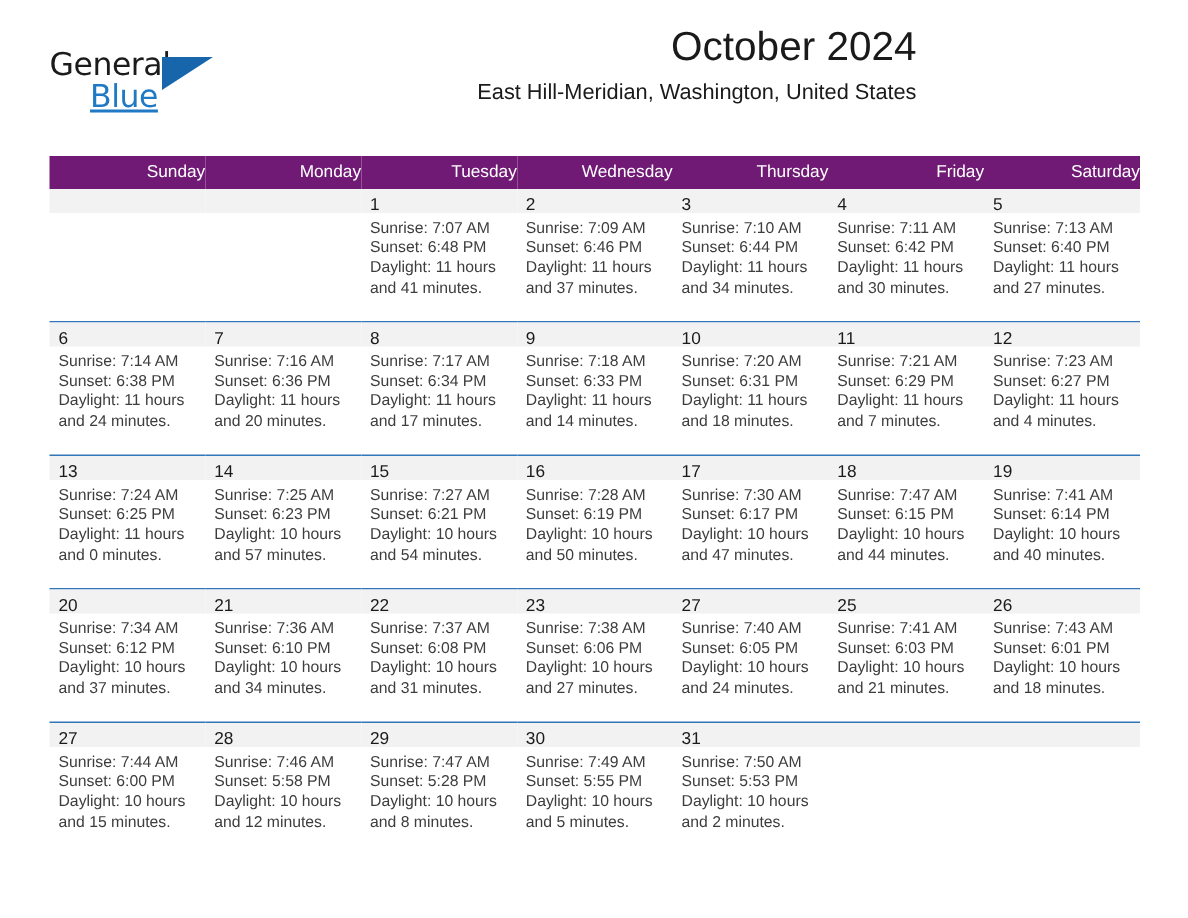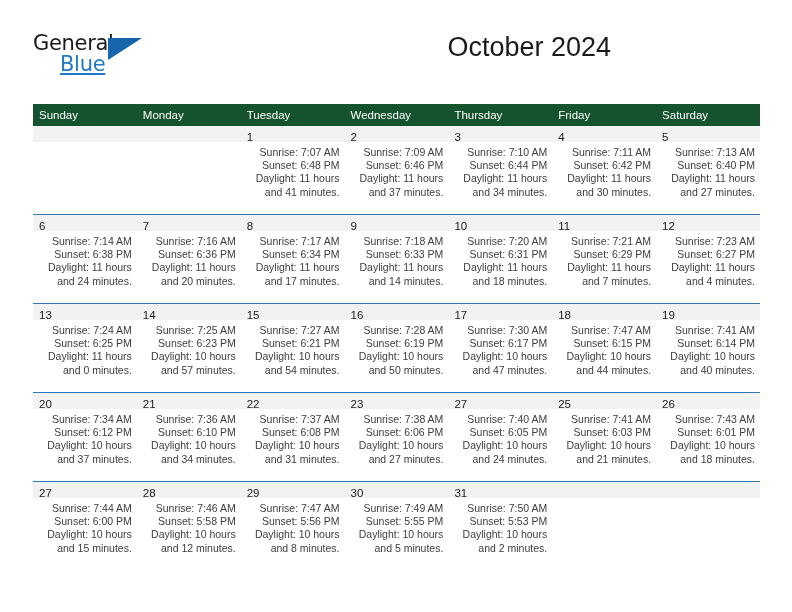--- a/index.html
+++ b/index.html
@@ -65,21 +65,21 @@
     top: 5px;
     width: 0;
     height: 0;
     border-left: 34px solid #1766ab;
     border-bottom: 22px solid transparent;
   }
 
   .title-block {
     position: absolute;
     right: 34px;
-    top: 32px;
+    top: 16px;
     text-align: right;
   }
   .cal-title {
     font-size: 27px;
     font-weight: normal;
     color: #1a1a1a;
     line-height: 1.15;
     white-space: nowrap;
   }
   .cal-location {
@@ -94,25 +94,25 @@
   .calendar {
     position: absolute;
     left: 33px;
     top: 104px;
     width: 727px;
     border-collapse: collapse;
     table-layout: fixed;
   }
 
   .calendar th {
-    background: #14532d;
+    background: #701a75;
     color: #ffffff;
     font-size: 11.5px;
     font-weight: normal;
-    text-align: left;
+    text-align: right;
     padding: 5px 0 5px 6px;
     height: 11px;
     box-sizing: content-box;
   }
 
   .calendar td {
     vertical-align: top;
     padding: 0;
     width: 103.85px;
     border-top: 1.4px solid #3176b9;
@@ -136,21 +136,20 @@
     font-size: 11.5px;
     color: #1a1a1a;
     line-height: 14px;
   }
 
   .details {
     padding: 4px 5px 0 6px;
     font-size: 10.5px;
     line-height: 13.2px;
     color: #3d3d3d;
-    text-align: right;
   }
   .details div {
     white-space: nowrap;
   }
 
   .cell-empty .daynum-band {
     background: #f2f2f2;
   }
 </style>
 </head>
@@ -161,20 +160,21 @@
   <div class="masthead">
 
     <div class="logo">
       <span class="logo-general">General</span>
       <span class="logo-triangle"></span>
       <span class="logo-blue">Blue</span>
     </div>
 
     <div class="title-block">
       <div class="cal-title">October 2024</div>
+      <div class="cal-location">East Hill-Meridian, Washington, United States</div>
     </div>
 
   </div>
 
   <table class="calendar">
     <thead>
       <tr>
         <th>Sunday</th>
         <th>Monday</th>
         <th>Tuesday</th>
@@ -510,21 +510,21 @@
                 <div>Daylight: 10 hours</div>
                 <div>and 12 minutes.</div>
               </div>
             </div>
           </td>
           <td>
             <div class="cell-inner">
               <div class="daynum-band"><span class="daynum">29</span></div>
               <div class="details">
                 <div>Sunrise: 7:47 AM</div>
-                <div>Sunset: 5:56 PM</div>
+                <div>Sunset: 5:28 PM</div>
                 <div>Daylight: 10 hours</div>
                 <div>and 8 minutes.</div>
               </div>
             </div>
           </td>
           <td>
             <div class="cell-inner">
               <div class="daynum-band"><span class="daynum">30</span></div>
               <div class="details">
                 <div>Sunrise: 7:49 AM</div>

